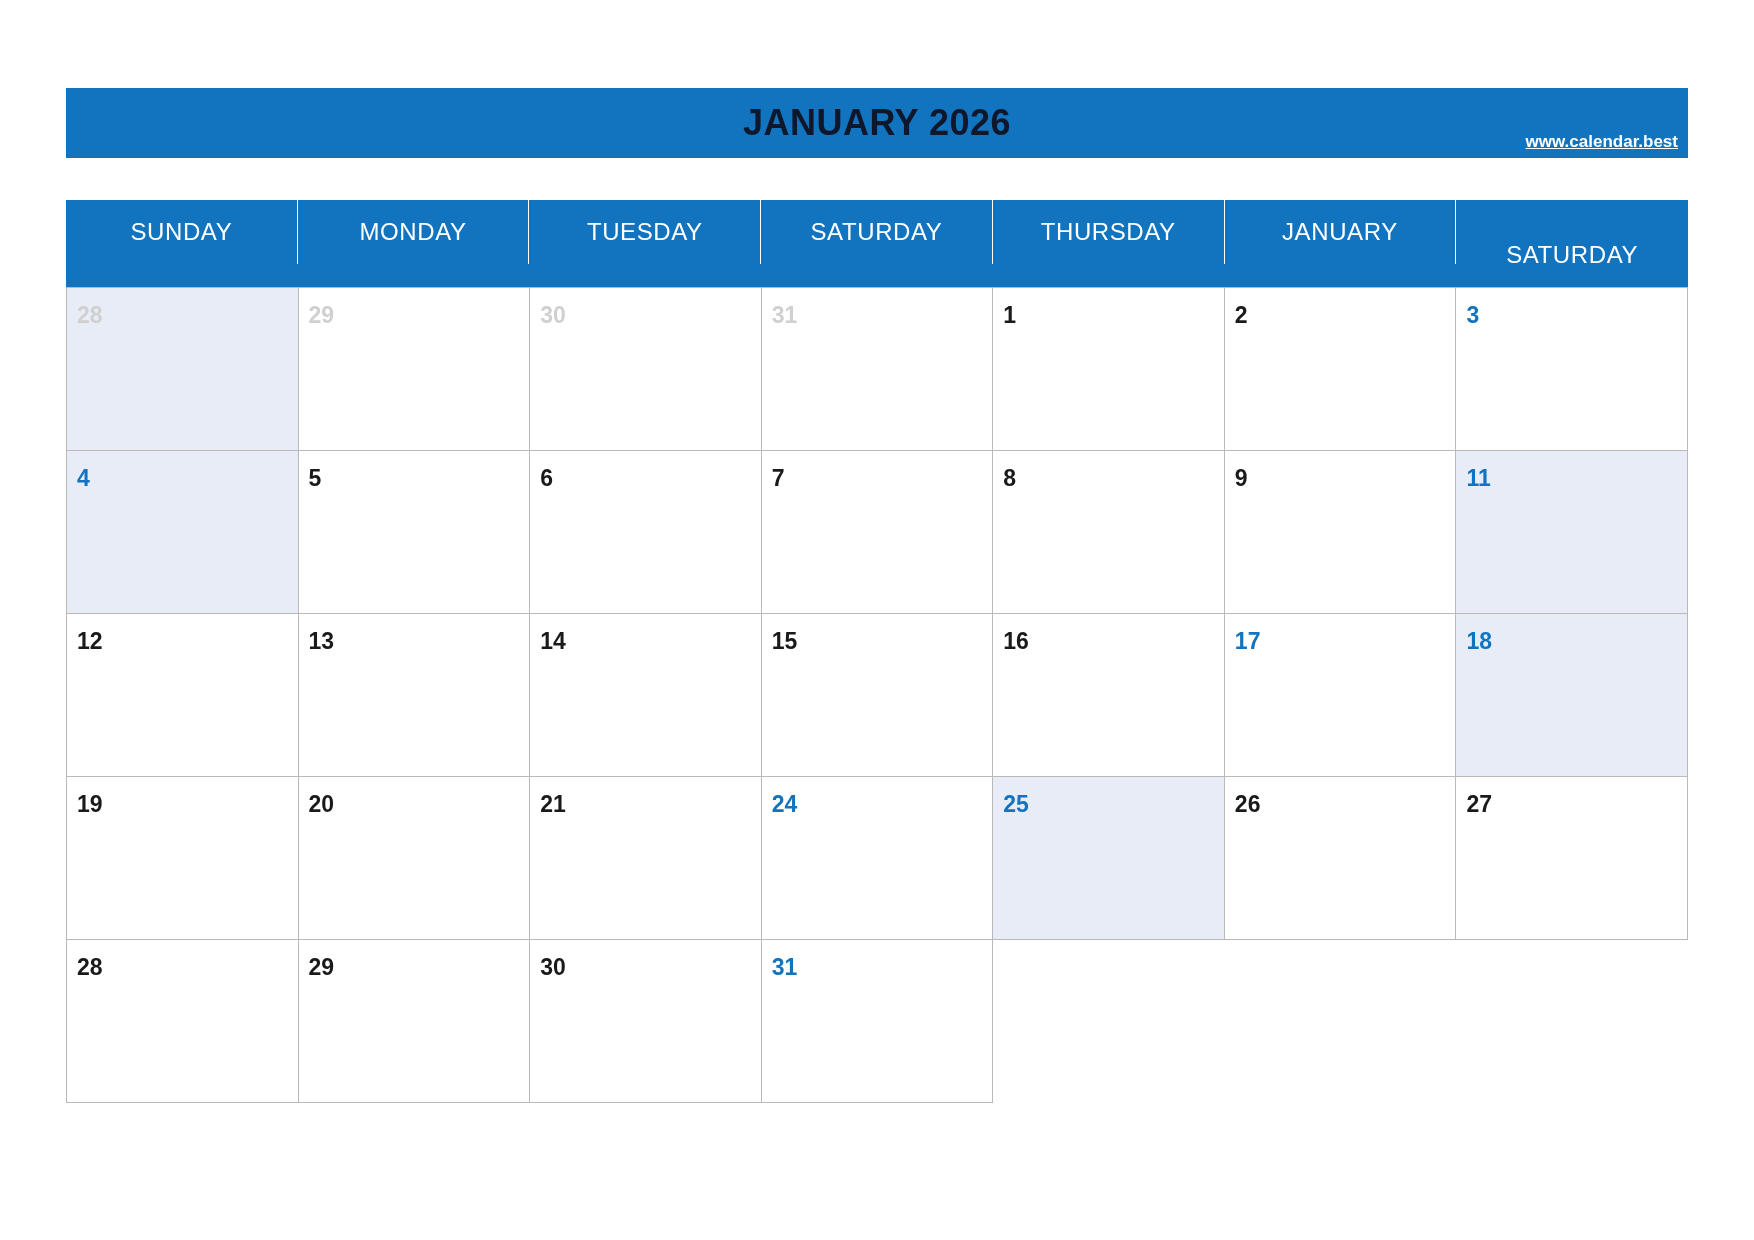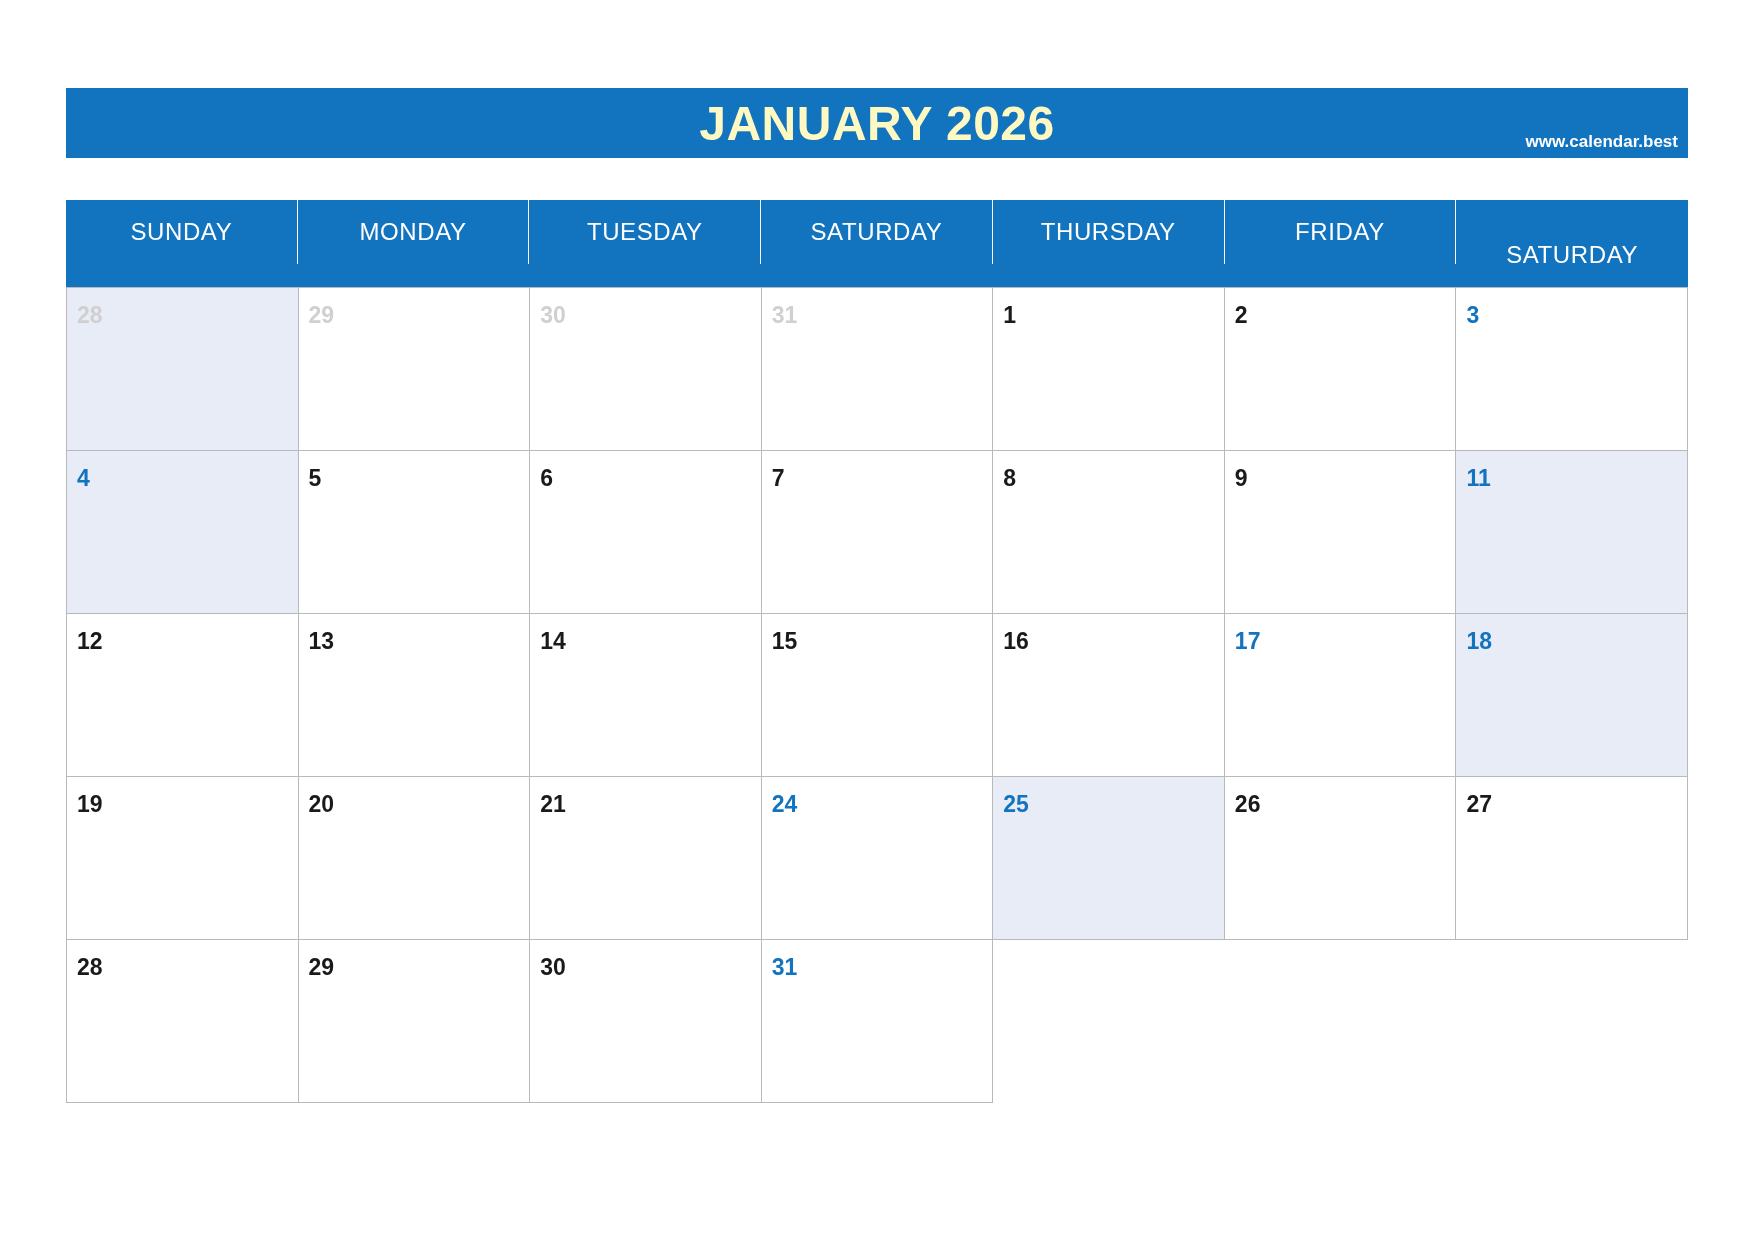--- a/index.html
+++ b/index.html
@@ -29,32 +29,33 @@
   
   .title-bar {
     position: relative;
     height: 70px;
     background: #1273bf;
     display: flex;
     align-items: center;
     justify-content: center;
   }
   .title-text {
-    color: #fef9c3;
-    font-size: 48px;
+    color: #0f172a;
+    font-size: 36px;
     font-weight: bold;
     letter-spacing: 0.5px;
   }
   .site-link {
     position: absolute;
     right: 10px;
     bottom: 6px;
     color: #ffffff;
     font-size: 17px;
     font-weight: bold;
+    text-decoration: underline;
   }
 
   
   .weekdays {
     display: grid;
     grid-template-columns: repeat(7, 1fr);
     margin-top: 42px;
     background: #1273bf;
   }
   .weekday {
@@ -112,21 +113,21 @@
       <div class="title-text">JANUARY 2026</div>
       <a class="site-link">www.calendar.best</a>
     </div>
 
     <div class="weekdays">
         <div class="weekday">SUNDAY</div>
         <div class="weekday">MONDAY</div>
         <div class="weekday">TUESDAY</div>
         <div class="weekday">SATURDAY</div>
         <div class="weekday">THURSDAY</div>
-        <div class="weekday">FRIDAY</div>
+        <div class="weekday">JANUARY</div>
         <div class="weekday">SATURDAY</div>
       </div>
 
     <div class="grid">
         <div class="cell sunday-col">
           <div class="daynum other-month">28</div>
         </div>
         <div class="cell">
           <div class="daynum other-month">29</div>
         </div>

